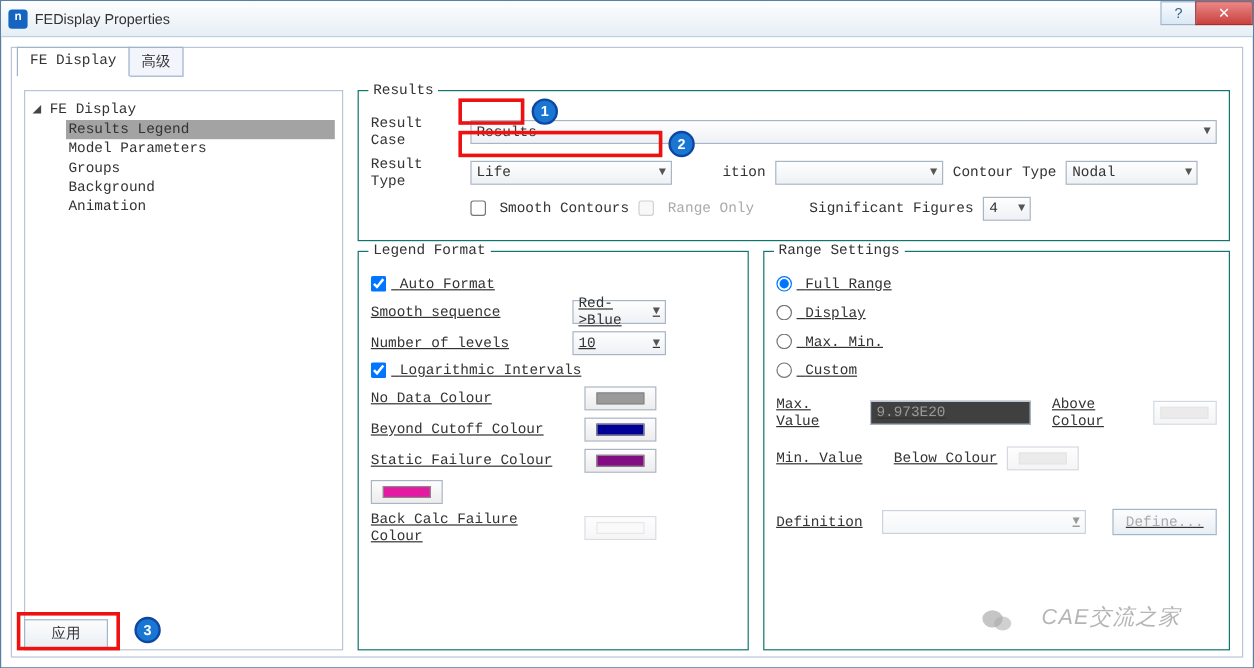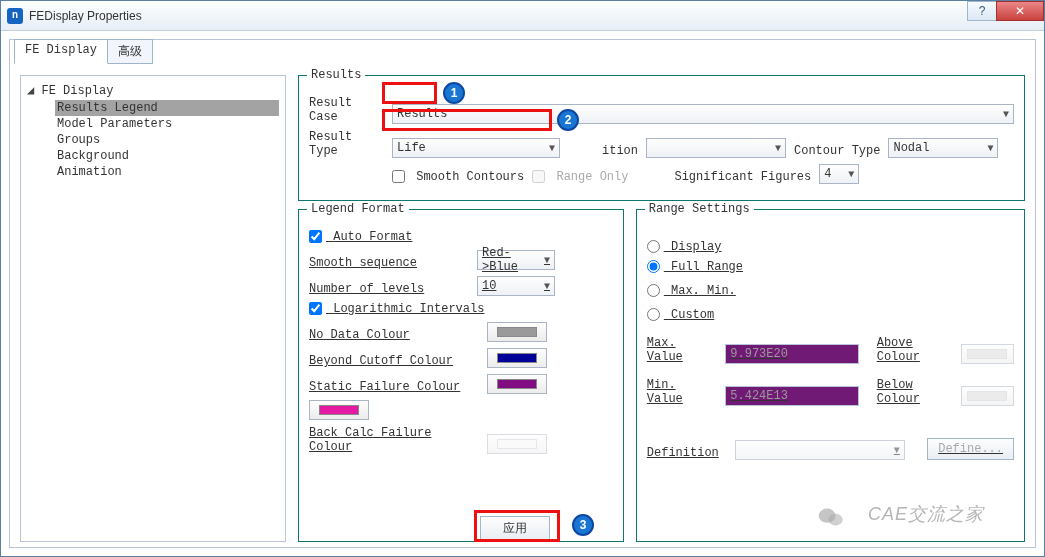--- a/index.html
+++ b/index.html
@@ -124,42 +124,42 @@
     position: relative;
     font-family: "Courier New", monospace;
   }
   .groupbox > .legend {
     position: absolute;
     top: -8px; left: 8px;
     background: #fff;
     padding: 0 4px;
     font-size: 12px;
   }
-  .row { display: flex; align-items: flex-end; gap: 8px; margin-bottom: 6px; }
+  .row { display: flex; align-items: center; gap: 8px; margin-bottom: 6px; }
   .lbl { font-family: "Courier New", monospace; }
   .combo {
     border: 1px solid #a9b5c4;
     background: linear-gradient(#fefefe,#eef1f5);
     height: 20px;
     display: flex;
     align-items: center;
     justify-content: space-between;
     padding: 0 4px;
     font-family: "Courier New", monospace;
   }
   .combo .arrow { font-size: 10px; color: #555; }
   .textbox {
     border: 1px solid #b9c5d6;
     height: 20px;
     padding: 0 4px;
     display: flex;
     align-items: center;
     font-family: "Courier New", monospace;
     color: #999;
-    background: #701a75;
+    background: #404040;
     width: 150px;
   }
   input[type=checkbox], input[type=radio] { margin: 0 4px 0 0; vertical-align: middle; }
 
   .two-col { display: flex; gap: 12px; flex: 1; }
   .col { flex: 1; text-decoration: underline; }
 
   .color-btn {
     width: 60px; height: 20px;
     border: 1px solid #a9b5c4;
@@ -178,21 +178,21 @@
     font-family: "SimSun","Courier New", monospace;
     font-size: 12px;
     min-width: 70px;
     text-align: center;
   }
   .btn.disabled { color: #aaa; }
   .footer {
     position: absolute;
     bottom: 6px; left: 10px; right: 25px;
     display: flex;
-    justify-content: center;
+    justify-content: flex-start;
     align-items: center;
     margin-top: 46px;
   }
   .footer .right { display: flex; gap: 8px; }
 
   
   .badge {
     position: absolute;
     width: 22px; height: 22px;
     border-radius: 50%;
@@ -366,48 +366,45 @@
               <div class="row">
                 <span class="lbl" style="width:170px">Back Calc Failure Colour</span>
                 <div class="color-btn" style="opacity:.45">
                     <div class="swatch" style="border-color:#ccc;background:#f5f5f5"></div>
                   </div>
               </div>
             </div>
 
             <div class="groupbox col">
               <div class="legend">Range Settings</div>
+              <div class="row">
+                  <label><input type="radio" name="rng" checked="" style=""> <span>Full Range</span></label>
+                </div>
               <div class="row" style="margin-top:10px">
                   <label><input type="radio" name="rng" style=""> <span>Display</span></label>
-                </div>
-              <div class="row">
-                  <label><input type="radio" name="rng" checked="" style=""> <span>Full Range</span></label>
                 </div>
               <div class="row" style="margin-top:10px">
                   <label><input type="radio" name="rng" style=""> <span>Max. Min.</span></label>
                 </div>
               <div class="row" style="margin-top:10px">
                   <label><input type="radio" name="rng" style=""> <span>Custom</span></label>
                 </div>
 
               <div class="row" style="margin-top:14px">
                 <span class="lbl" style="width:80px">Max. Value</span>
                 <div class="textbox">
                     <span>9.973E20</span>
                   </div>
                 <span class="lbl" style="margin-left:10px">Above Colour</span>
                 <div class="color-btn" style="opacity:.5">
                     <div class="swatch" style="background:#d8d8d8;border-color:#ccc"></div>
                   </div>
               </div>
               <div class="row" style="margin-top:14px">
                 <span class="lbl" style="width:80px">Min. Value</span>
-                <div class="textbox">
-                    <span>5.424E13</span>
-                  </div>
                 <span class="lbl" style="margin-left:10px">Below Colour</span>
                 <div class="color-btn" style="opacity:.5">
                     <div class="swatch" style="background:#d8d8d8;border-color:#ccc"></div>
                   </div>
               </div>
               <div class="row" style="margin-top:32px">
                 <span class="lbl" style="width:80px">Definition</span>
                 <div class="combo" style="width:170px;opacity:.6">
                   <span></span>
                   <span class="arrow">▼</span>

